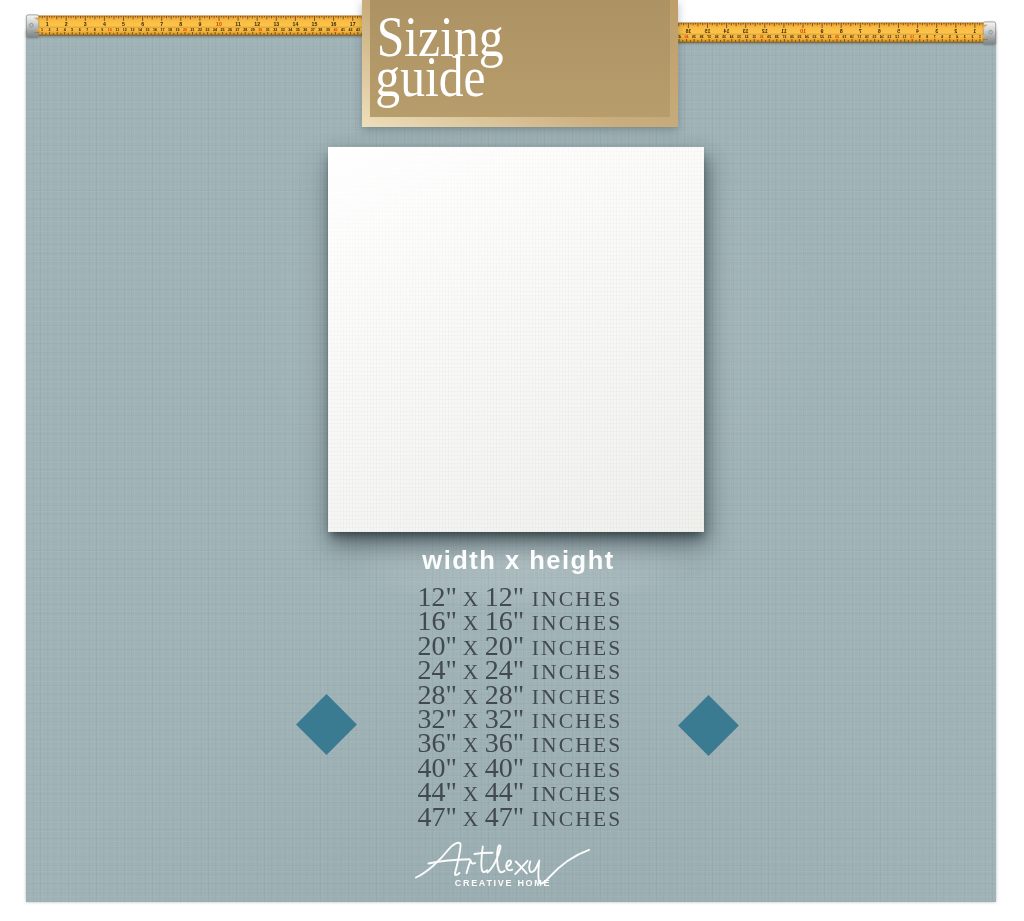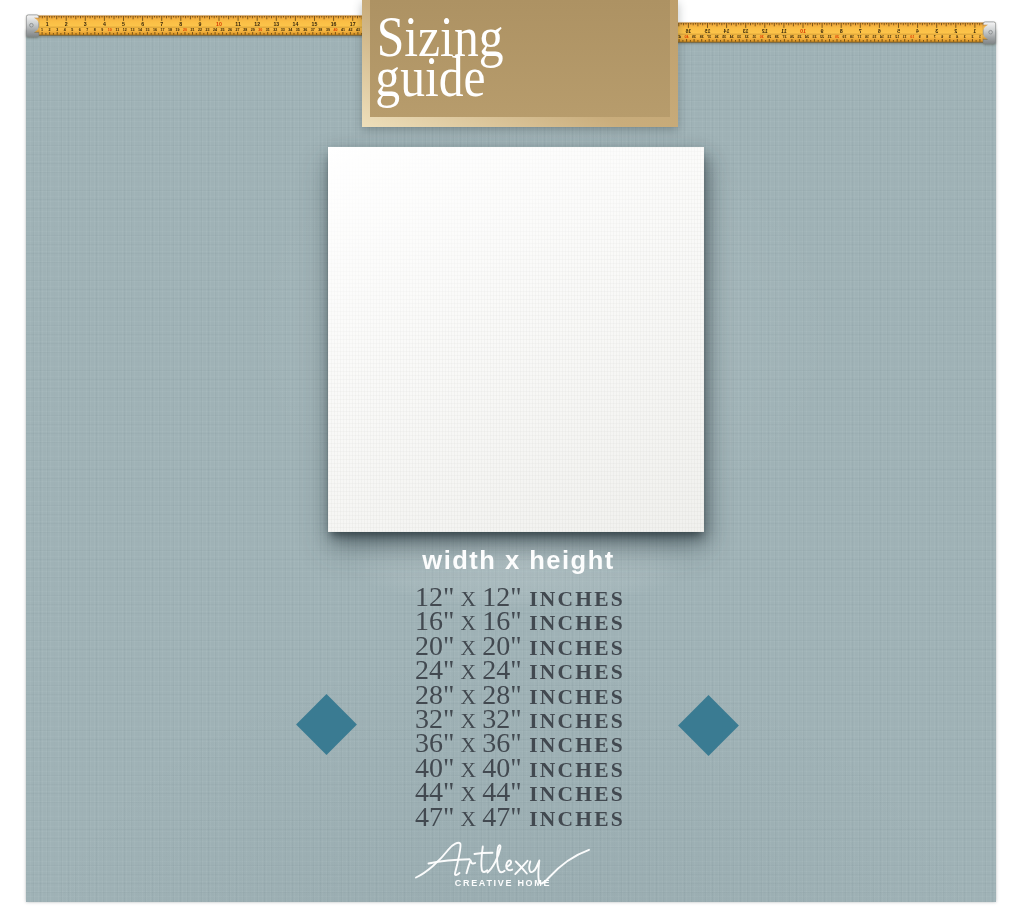--- a/index.html
+++ b/index.html
@@ -38,21 +38,21 @@
   repeating-linear-gradient(90deg, rgba(208,208,203,0.22) 0 1px, rgba(0,0,0,0) 1px 3px),
   repeating-linear-gradient(0deg, rgba(208,208,203,0.2) 0 1px, rgba(0,0,0,0) 1px 4px);
  box-shadow:0 6px 8px -3px rgba(33,46,52,0.62), 4px 9px 16px rgba(33,46,52,0.42), 0 16px 30px rgba(40,52,58,0.3);}
 .caption{position:absolute;left:0;top:546px;width:1037px;text-align:center;
  color:rgba(255,255,255,0.97);font-size:25.5px;font-weight:bold;letter-spacing:1.5px;}
 .list{position:absolute;left:0;top:585px;width:1040px;text-align:center;
  font-family:"Liberation Serif",serif;color:#424950;}
 .row{height:24.4px;line-height:24.4px;white-space:nowrap;}
 .num{font-size:28px;}
 .xx{font-size:21.5px;letter-spacing:0.5px;}
-.in{font-size:21.5px;letter-spacing:2.2px;font-weight:bold;}
+.in{font-size:21.5px;letter-spacing:2.2px;}
 .diamond{position:absolute;width:43px;height:43px;background:#3a7b92;transform:rotate(45deg);}
 .d-left{left:305px;top:703px;}
 .d-right{left:687px;top:704px;}
 .logo{position:absolute;left:395px;top:830px;width:240px;height:70px;}
 </style>
 </head>
 <body>
 
 <div class="panel"></div>
 

